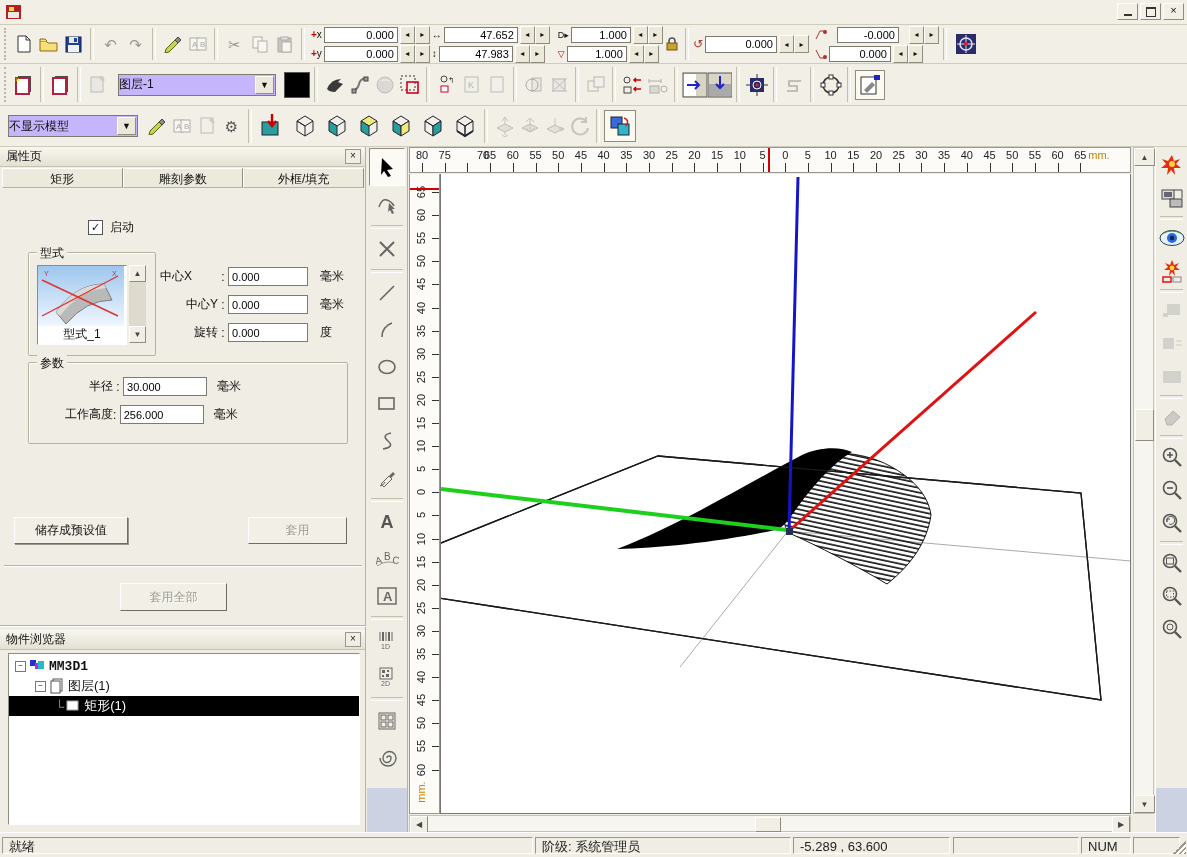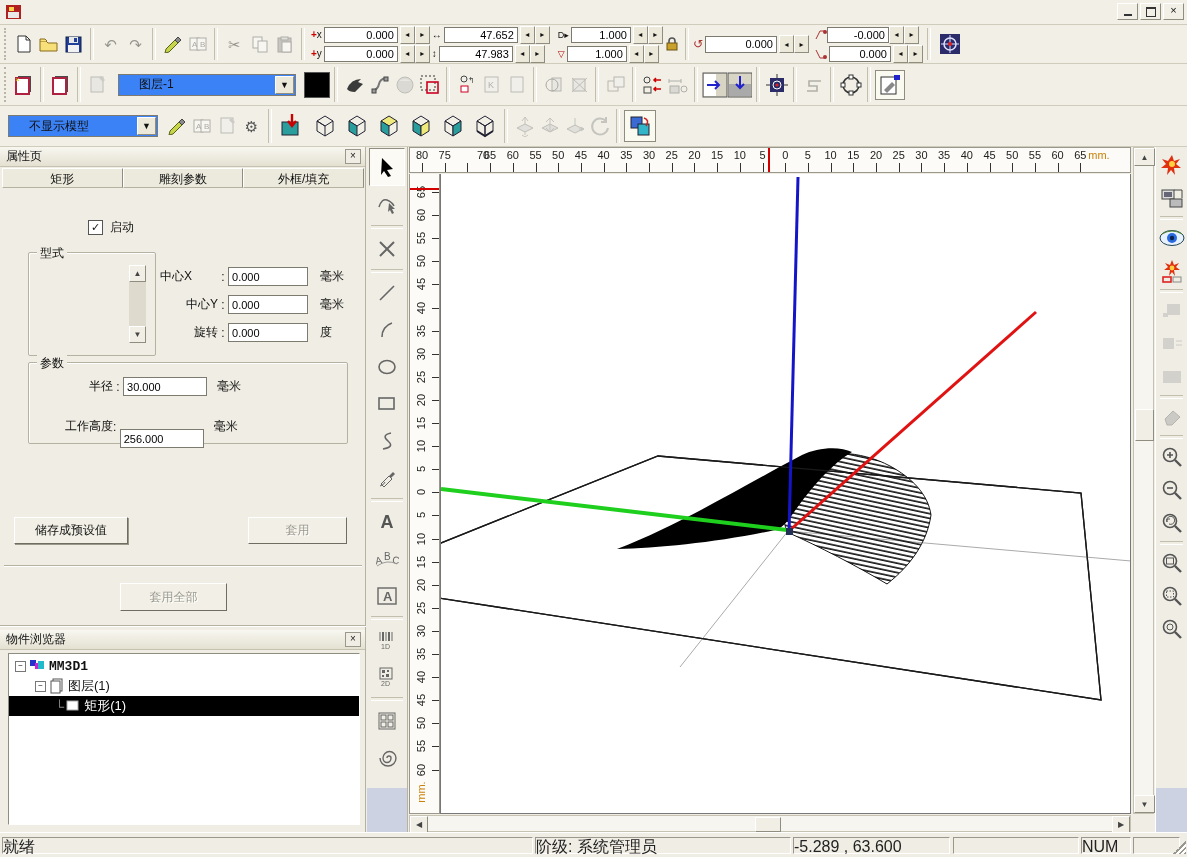--- a/index.html
+++ b/index.html
@@ -14,21 +14,21 @@
          font-family:"Liberation Sans",sans-serif;outline:none}
   .num{text-align:right}
   .tb{background:#f2f0e6;border-bottom:1px solid #cfccbb;box-sizing:border-box}
   .sep{width:2px;align-self:stretch;margin:3px 4px;border-left:1px solid #c2bfae;border-right:1px solid #fff}
   .grip{width:3px;align-self:stretch;margin:3px 2px 3px 4px;border-left:2px dotted #b9b6a5}
   .ib{width:25px;height:25px;display:flex;align-items:center;justify-content:center;flex:0 0 auto}
   .dis{opacity:.42;filter:grayscale(1)}
   .glyph{font-size:15px;line-height:1}
   .menu-item{padding:4px 9px;cursor:default}
   .menu-item.dis2{color:#9a988c;opacity:1}
-  .combo{background:#3b82f6;border:1px solid #7d7b6f;height:20px;display:flex;align-items:center;justify-content:space-between;padding-left:20px;font-size:12px}
+  .combo{background:#c4b5fd;border:1px solid #7d7b6f;height:20px;display:flex;align-items:center;justify-content:space-between;padding-left:0;font-size:12px}
   .combo .dd{width:17px;height:16px;margin-right:1px;display:flex;align-items:center;justify-content:center;font-size:9px;
              border:1px solid;border-color:#fff #8f8d80 #8f8d80 #fff;background:#ece9da}
   .spin2{display:flex}
   .spin2 span{width:13px;height:16px;display:flex;align-items:center;justify-content:center;font-size:8px;
               border:1px solid;border-color:#fff #8f8d80 #8f8d80 #fff;background:#ece9da}
   .tab{height:20px;line-height:20px;text-align:center;border:1px solid;border-color:#fff #8f8d80 #b5b2a2 #fff;
        background:#eceadd;font-size:12px;box-sizing:border-box}
   .tab.active{background:#f2f0e6;border-bottom-color:#f2f0e6;font-weight:bold}
   .groupbox{border:1px solid #b5b2a2;border-radius:2px;position:absolute;box-shadow:inset 1px 1px 0 #fff}
   .grouptitle{position:absolute;top:-8px;left:8px;background:#f0eee4;padding:0 3px;font-size:12px}
@@ -45,21 +45,21 @@
   .rtool{width:28px;height:30px;display:flex;align-items:center;justify-content:center;margin:3px auto}
   .ruler{background:#fcfbf7;position:absolute;overflow:hidden}
   .hlab{position:absolute;top:1px;width:20px;margin-left:-10px;text-align:center;font-size:11px;color:#222}
   .htick{position:absolute;top:15px;width:1px;height:10px;background:#333}
   .vlab{position:absolute;left:-1px;width:24px;height:12px;line-height:12px;text-align:center;font-size:11px;color:#222;transform:rotate(-90deg)}
   .vtick{position:absolute;left:22px;height:1px;width:9px;background:#333}
   .mmunit{color:#c8820a;font-size:11px}
   .sbarrow{background:#f1efe5;border:1px solid;border-color:#fff #8f8d80 #8f8d80 #fff;display:flex;align-items:center;justify-content:center;font-size:8px;color:#444}
   .thumb{background:#f1efe5;border:1px solid;border-color:#fff #8f8d80 #8f8d80 #fff}
   .statpanel{position:absolute;top:4px;height:17px;border:1px solid;border-color:#9a988c #fff #fff #9a988c;
-             font-size:16px;line-height:17px;padding-left:0;box-sizing:border-box;color:#222}
+             font-size:13px;line-height:17px;padding-left:6px;box-sizing:border-box;color:#222}
   .treerow{height:20px;display:flex;align-items:center;font-size:13px;white-space:pre}
   .expander{width:9px;height:9px;border:1px solid #777;background:#fff;font-size:8px;line-height:7px;text-align:center;margin-right:3px}
   svg{display:block}
 </style>
 </head>
 <body>
 
 <div class="abs flex" style="left:0;top:0;width:1187px;height:24px;background:#f2f0e6;border-bottom:1px solid #cfccbb">
   <div style="width:18px;height:16px;margin:0 4px 0 5px">
     <svg width="18" height="16">
@@ -200,21 +200,21 @@
   <div class="sep"></div>
   <div class="flex" style="gap:2px">
     <span style="font-size:12px;color:#a33">↺</span>
     <input class="field num" readonly="" style="width: 64px; height: 15px;" value="0.000">
     <span class="spin2">
         <span>◂</span>
         <span>▸</span>
       </span>
   </div>
   <div style="display:flex;flex-direction:column;gap:1px;margin-left:6px">
-    <div class="flex" style="gap:0">
+    <div class="flex" style="gap:10px">
       <span>
           <svg width="12" height="10">
             <path d="M1 9 l4-8 6 0" fill="none" stroke="#a33"></path>
             <circle cx="10" cy="2" r="2" fill="#a33"></circle>
           </svg>
         </span>
       <input class="field num" readonly="" style="width: 54px; height: 14px;" value="-0.000">
       <span class="spin2">
           <span>◂</span>
           <span>▸</span>
@@ -525,20 +525,38 @@
     <div class="tab" style="flex:1">外框/填充</div>
   </div>
 
   <div class="abs flex" style="left:88px;top:72px;gap:7px">
     <div style="width:13px;height:13px;background:#fff;border:1px solid #555;font-size:11px;line-height:12px;text-align:center">✓</div>
     <span>启动</span>
   </div>
 
   <div class="groupbox" style="left:28px;top:105px;width:126px;height:102px">
     <span class="grouptitle">型式</span>
+    <div class="abs sunkenb" style="left:8px;top:12px;width:88px;height:78px;background:#fff">
+      <svg width="86" height="62">
+        <defs>
+            <linearGradient id="sky" x1="0" y1="0" x2="0" y2="1">
+              <stop offset="0" stop-color="#9ec7ee"></stop>
+              <stop offset="1" stop-color="#f2f8ff"></stop>
+            </linearGradient>
+          </defs>
+        <rect width="86" height="62" fill="url(#sky)"></rect>
+        <path d="M18 46 Q38 18 66 18 L74 34 Q48 34 28 58 Z" fill="#b9b9b9" stroke="#7a7a7a"></path>
+        <path d="M18 46 Q38 18 66 18 L68 22 Q42 24 22 50 Z" fill="#d9d9d9"></path>
+        <line x1="4" y1="14" x2="80" y2="50" stroke="#d33" stroke-width="1.4"></line>
+        <line x1="4" y1="50" x2="80" y2="10" stroke="#d33" stroke-width="1.4"></line>
+        <text x="74" y="10" font-size="7" fill="#d33">X</text>
+          <text x="6" y="10" font-size="7" fill="#d33">Y</text>
+      </svg>
+      <div style="position:absolute;left:0;bottom:1px;width:100%;text-align:center;background:#fff;font-size:12px">型式_1</div>
+    </div>
     <div class="abs" style="left:100px;top:12px;width:17px;height:78px;background:#dedbce">
       <div class="sbarrow" style="width:15px;height:15px">▲</div>
       <div class="sbarrow" style="width:15px;height:15px;position:absolute;bottom:0">▼</div>
     </div>
   </div>
 
   <div class="abs flex" style="left:160px;top:120px">
     <span style="width:58px;">中心X</span>
       <span>&nbsp;:&nbsp;</span>
     <input class="field" readonly="" style="width: 72px; height: 17px;" value="0.000">
@@ -561,21 +579,21 @@
     <span class="grouptitle">参数</span>
     <div class="abs flex" style="left:8px;top:14px">
       <span style="width:76px;text-align:right">半径</span>
         <span>&nbsp;:&nbsp;</span>
       <input class="field" readonly="" style="width: 76px; height: 17px;" value="30.000">
       <span style="margin-left:10px">毫米</span>
     </div>
     <div class="abs flex" style="left:8px;top:42px">
       <span style="width:76px;text-align:right">工作高度</span>
         <span>:&nbsp;</span>
-      <input class="field" readonly="" style="width: 76px; height: 17px; margin-top: 24px;" value="256.000">
+      <input class="field" readonly="" style="width: 76px; height: 17px;" value="256.000">
       <span style="margin-left:10px">毫米</span>
     </div>
   </div>
 
   <div class="btn" style="position:absolute;left:14px;top:370px;width:112px;height:25px">储存成预设值</div>
   <div class="btn disb" style="position:absolute;left:248px;top:370px;width:97px;height:25px">套用</div>
   <div class="abs" style="left:4px;top:418px;width:358px;border-top:1px solid #b5b2a2;border-bottom:1px solid #fff"></div>
   <div class="btn disb" style="position:absolute;left:120px;top:436px;width:105px;height:26px">套用全部</div>
   <div class="abs" style="left:0;top:478px;width:366px;border-top:1px solid #b5b2a2;border-bottom:1px solid #fff"></div>
 </div>

